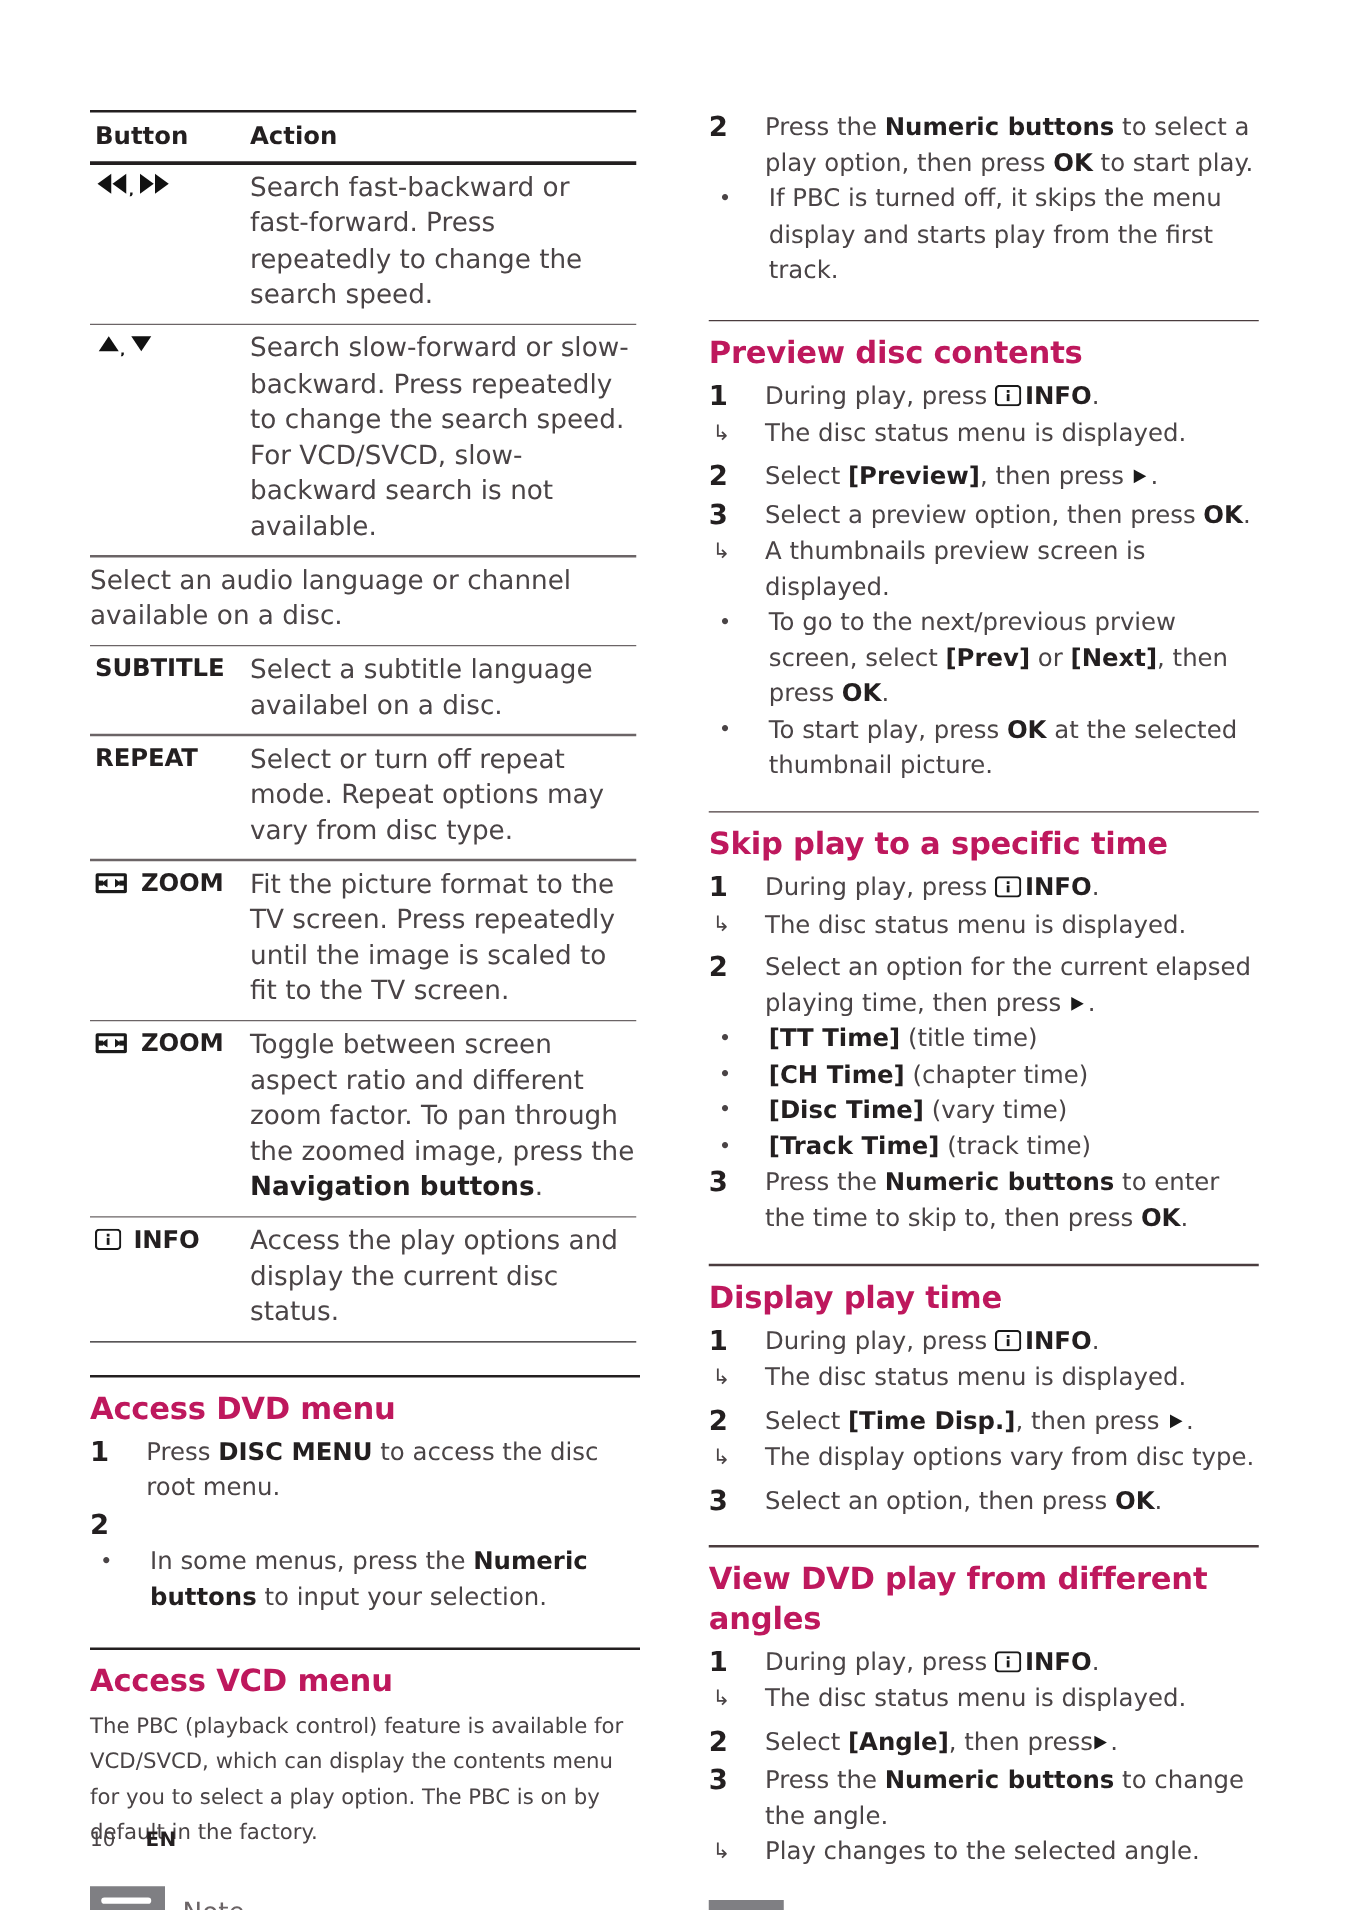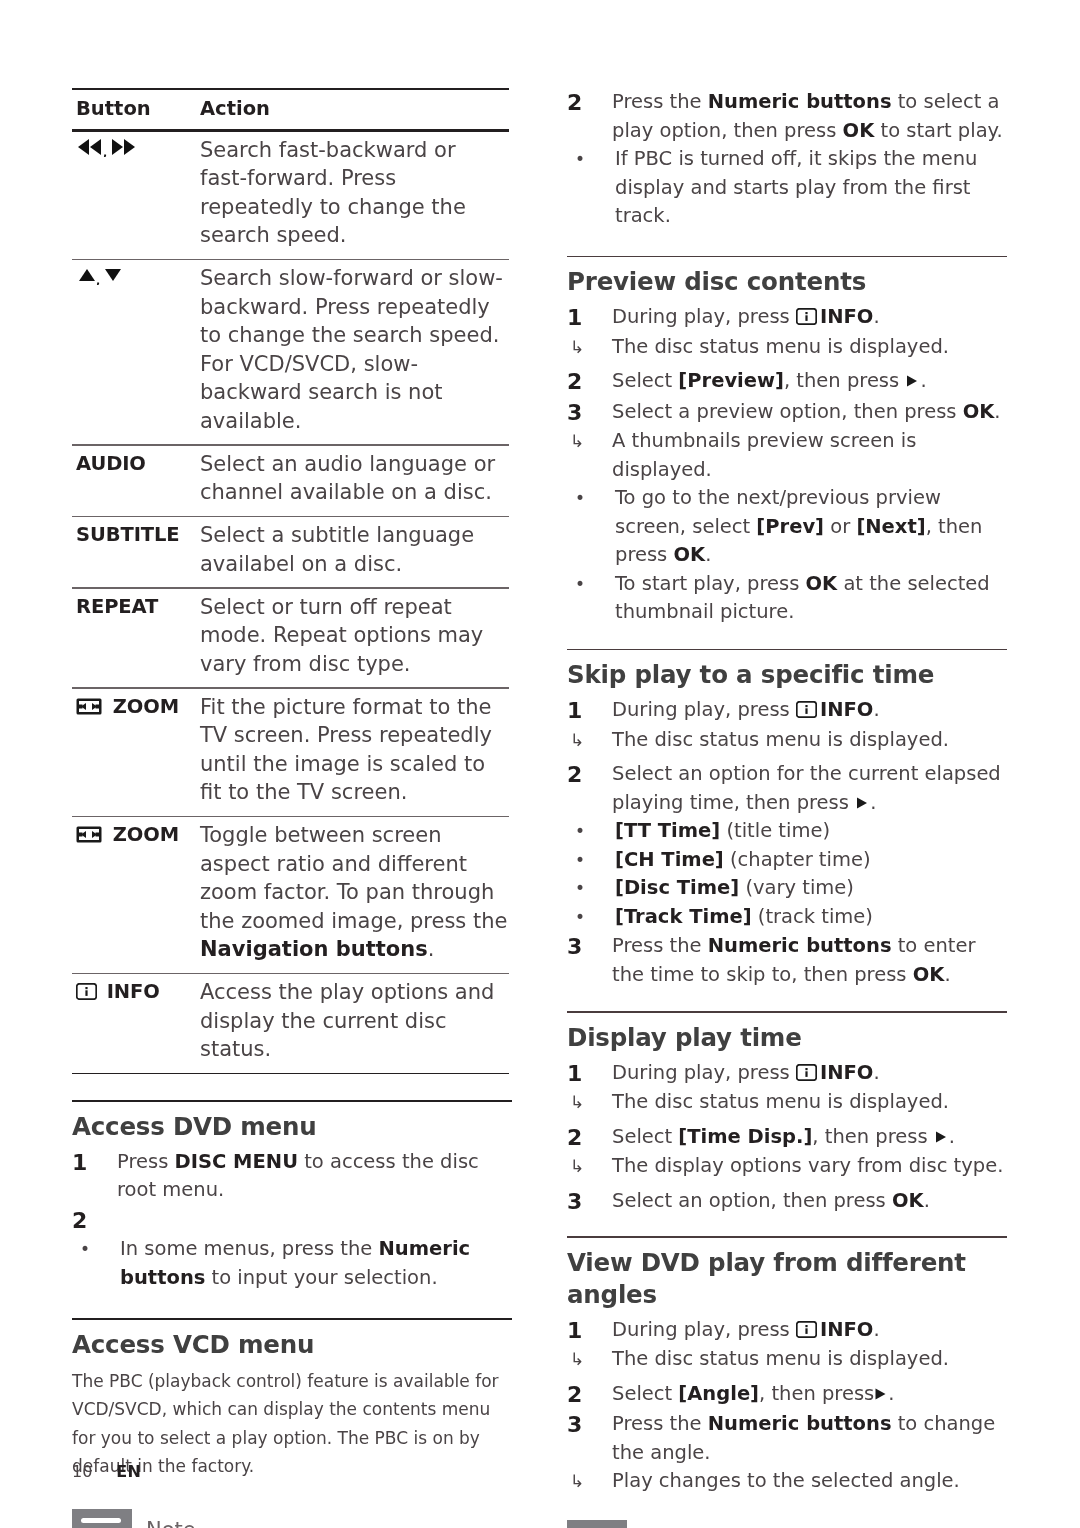--- a/index.html
+++ b/index.html
@@ -95,21 +95,21 @@
     width: 100%;
   }
   .sec-rule-r {
     height: 1.6px;
     background: #4a3c3e;
     width: 100%;
   }
   h2.sec {
     font-size: 24.5px;
     font-weight: 700;
-    color: #404040;
+    color: #be185d;
     margin: 9px 0 5px 0;
     line-height: 32px;
     letter-spacing: -0.2px;
   }
 
   
   .step {
     display: flex;
     margin: 1px 0 0 0;
   }
@@ -301,21 +301,20 @@
             </svg>
           </div>
           <div class="c2 cell-act">
             <span>Search slow-forward or slow-backward. Press repeatedly to change the search speed.</span>
             <span>For VCD/SVCD, slow-backward search is not available.</span>
           </div>
         </div>
         <div class="row-rule"></div>
 
         <div class="trow">
-          <div class="c1 cell-btn">AUDIO</div>
           <div class="c2 cell-act">Select an audio language or channel available on a disc.</div>
         </div>
         <div class="row-rule"></div>
 
         <div class="trow">
           <div class="c1 cell-btn">SUBTITLE</div>
           <div class="c2 cell-act">Select a subtitle language availabel on a disc.</div>
         </div>
         <div class="row-rule"></div>
 

